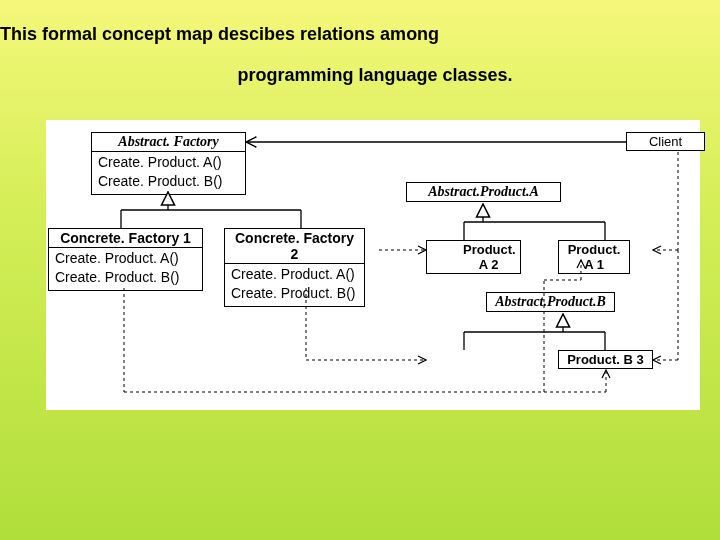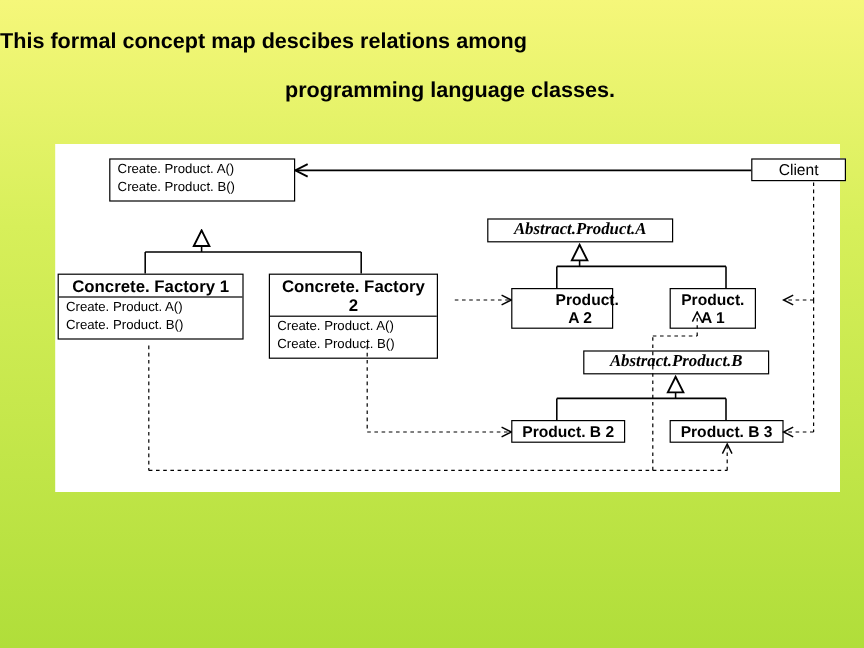--- a/index.html
+++ b/index.html
@@ -46,21 +46,21 @@
     font-style: italic;
     padding: 1px 6px;
     border-bottom: 1.5px solid #000;
     font-family: "Times New Roman", serif;
     font-size: 14px;
   }
   .box .title-row.no-italic { font-style: normal; font-family: Arial, sans-serif; }
   .box .methods {
     padding: 1px 6px 3px 6px;
     font-family: Arial, sans-serif;
-    font-size: 11px;
+    font-size: 14px;
     line-height: 1.35;
   }
   .box.small {
     padding: 1px 6px;
     font-family: Arial, sans-serif;
     font-size: 13px;
     font-weight: bold;
     text-align: center;
   }
   .box.italic-center {
@@ -84,20 +84,21 @@
 <div class="title">
   <span>This formal concept map descibes relations among</span>
 </div>
 <div class="title-line2">
   <span>programming language classes.</span>
 </div>
 
 <div class="diagram-panel">
 
   <div class="box" style="left:45px; top:12px; width:155px;">
+    <div class="title-row">Abstract. Factory</div>
     <div class="methods">
       <div>Create. Product. A()</div>
       <div>Create. Product. B()</div>
     </div>
   </div>
 
   <div class="box small" style="left:580px; top:12px; width:79px; font-weight:normal;">
     <span>Client</span>
   </div>
 
@@ -114,35 +115,32 @@
   </div>
 
   <div class="box" style="left:178px; top:108px; width:141px;">
     <div class="title-row no-italic">Concrete. Factory 2</div>
     <div class="methods">
       <div>Create. Product. A()</div>
       <div>Create. Product. B()</div>
     </div>
   </div>
 
-  <div class="box small" style="left:380px; top:120px; width:85px;padding-left:36px;">
+  <div class="box small" style="left:380px; top:120px; width:95px;padding-left:36px;">
     <span>Product. A 2</span>
   </div>
 
   <div class="box small" style="left:512px; top:120px; width:72px;">
     <span>Product. A 1</span>
   </div>
 
-  <div class="box italic-center" style="left:440px; top:172px; width:155px;">
+  <div class="box italic-center" style="left:440px; top:172px; width:129px;">
     <span>Abstract.Product.B</span>
   </div>
 
-  <div class="box small" style="left:380px; top:230px; width:95px;">
-    <span>Product. B 2</span>
-  </div>
 
   <div class="box small" style="left:512px; top:230px; width:95px;">
     <span>Product. B 3</span>
   </div>
 
   <svg class="overlay">
     <defs>
       <marker id="tri" markerWidth="12" markerHeight="12" refX="11" refY="6" orient="auto">
         <path d="M1,1 L11,6 L1,11 Z" fill="#fff" stroke="#000" stroke-width="1.2"></path>
       </marker>

